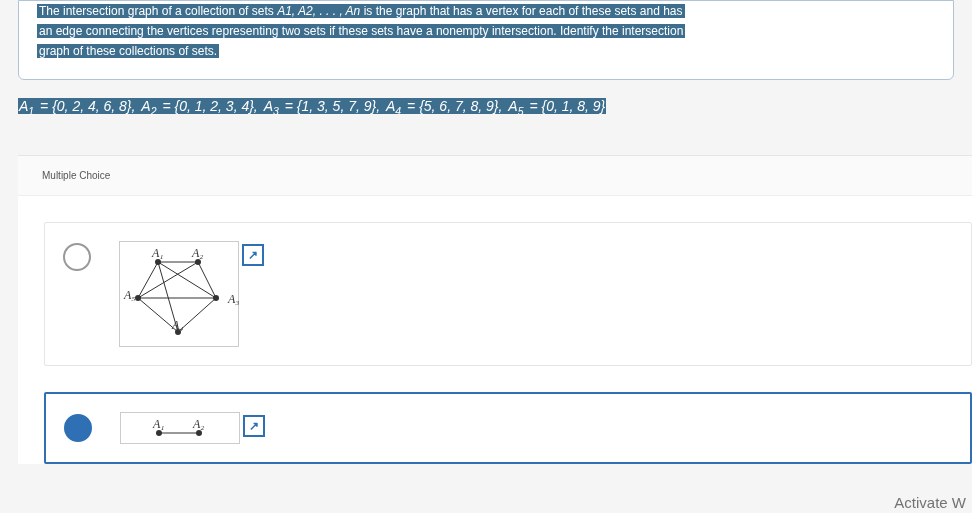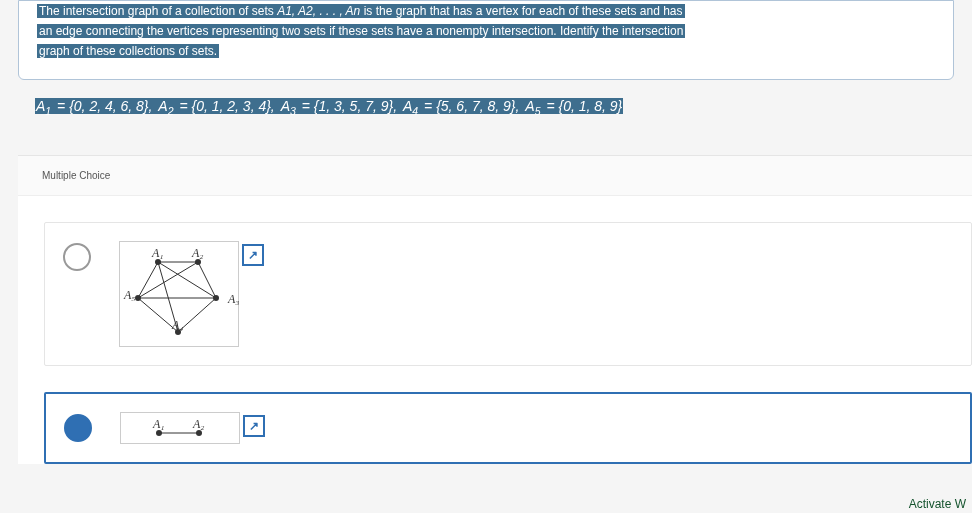--- a/index.html
+++ b/index.html
@@ -20,21 +20,21 @@
     background: #fff;
   }
   .highlighted {
     background: #3e6e8e;
     color: #fff;
     font-size: 12px;
     line-height: 20px;
     padding: 0 2px;
   }
   .sets-line {
-    margin: 18px 18px 0 35px;
+    margin: 18px 18px 0 18px;
     font-size: 14px;
     font-style: italic;
     color: #555;
   }
   .sets-line .hl {
     background: #3e6e8e;
     color: #fff;
     padding: 0 1px;
   }
   .mc-panel {
@@ -105,22 +105,22 @@
     position: absolute;
     font-style: italic;
     font-size: 12px;
     color: #333;
     font-family: 'Times New Roman', serif;
   }
   .watermark {
     position: absolute;
     right: 6px;
     bottom: 2px;
-    color: #14532d;
-    font-size: 12px;
+    color: #737373;
+    font-size: 15px;
   }
   sub { font-size: 0.75em; font-style: italic; }
 </style>
 </head>
 <body>
 
 <div class="prompt-box">
   <span class="highlighted">
     <span>The intersection graph of a collection of sets </span><i>A1, A2, . . . , An</i><span> is the graph that has a vertex for each of these sets and has</span>
   </span><br>

